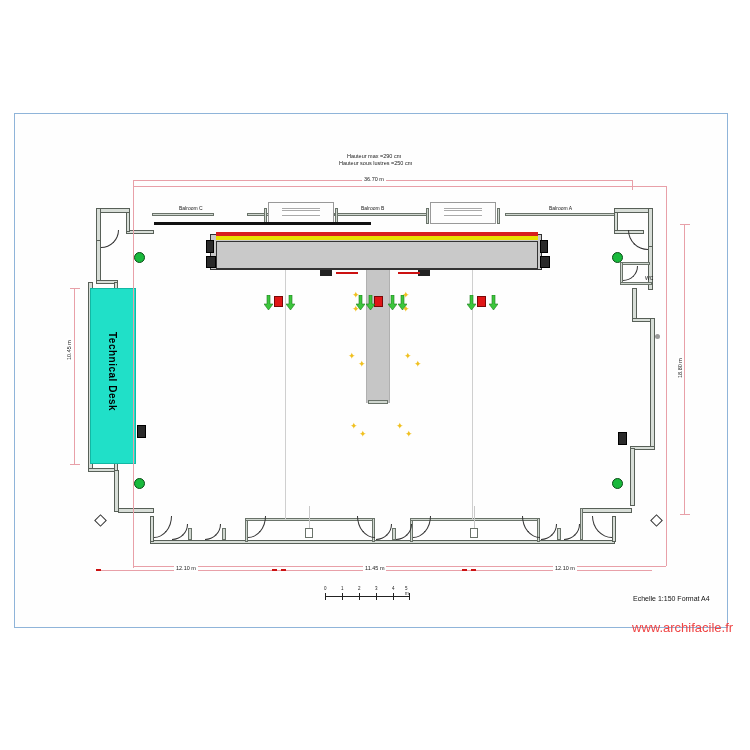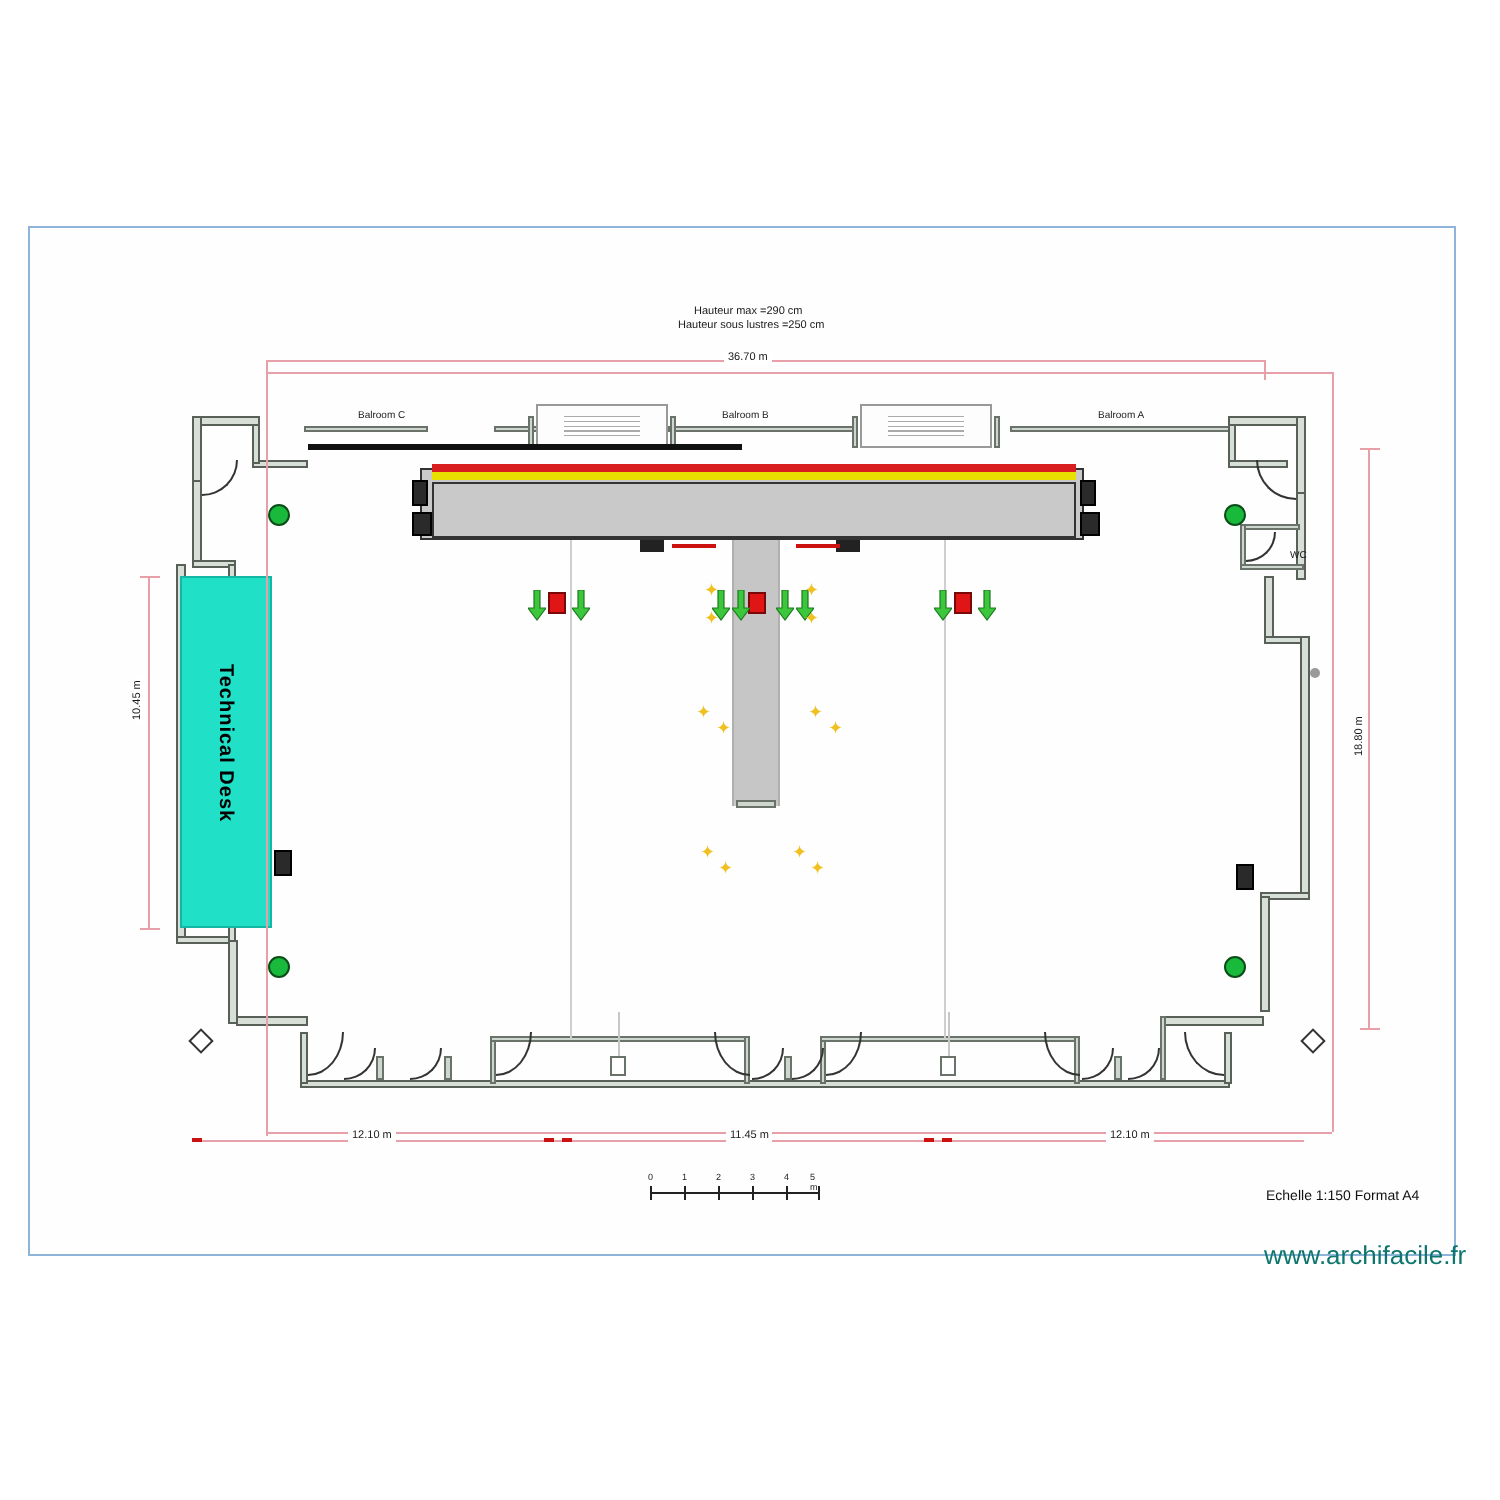--- a/index.html
+++ b/index.html
@@ -188,21 +188,21 @@
   }
   .footer-text {
     position: absolute;
     font-size: 7px;
     color: #111;
     white-space: nowrap;
   }
   .watermark {
     position: absolute;
     font-size: 13px;
-    color: #0f766e;
+    color: #ef4444;
     white-space: nowrap;
   }
   .grey-dot {
     position: absolute;
     width: 5px; height: 5px;
     border-radius: 50%;
     background: #9a9a9a;
   }
   .v-guide { position: absolute; width: 0; border-left: 0.7px solid #c8c8c8; }
 </style>

